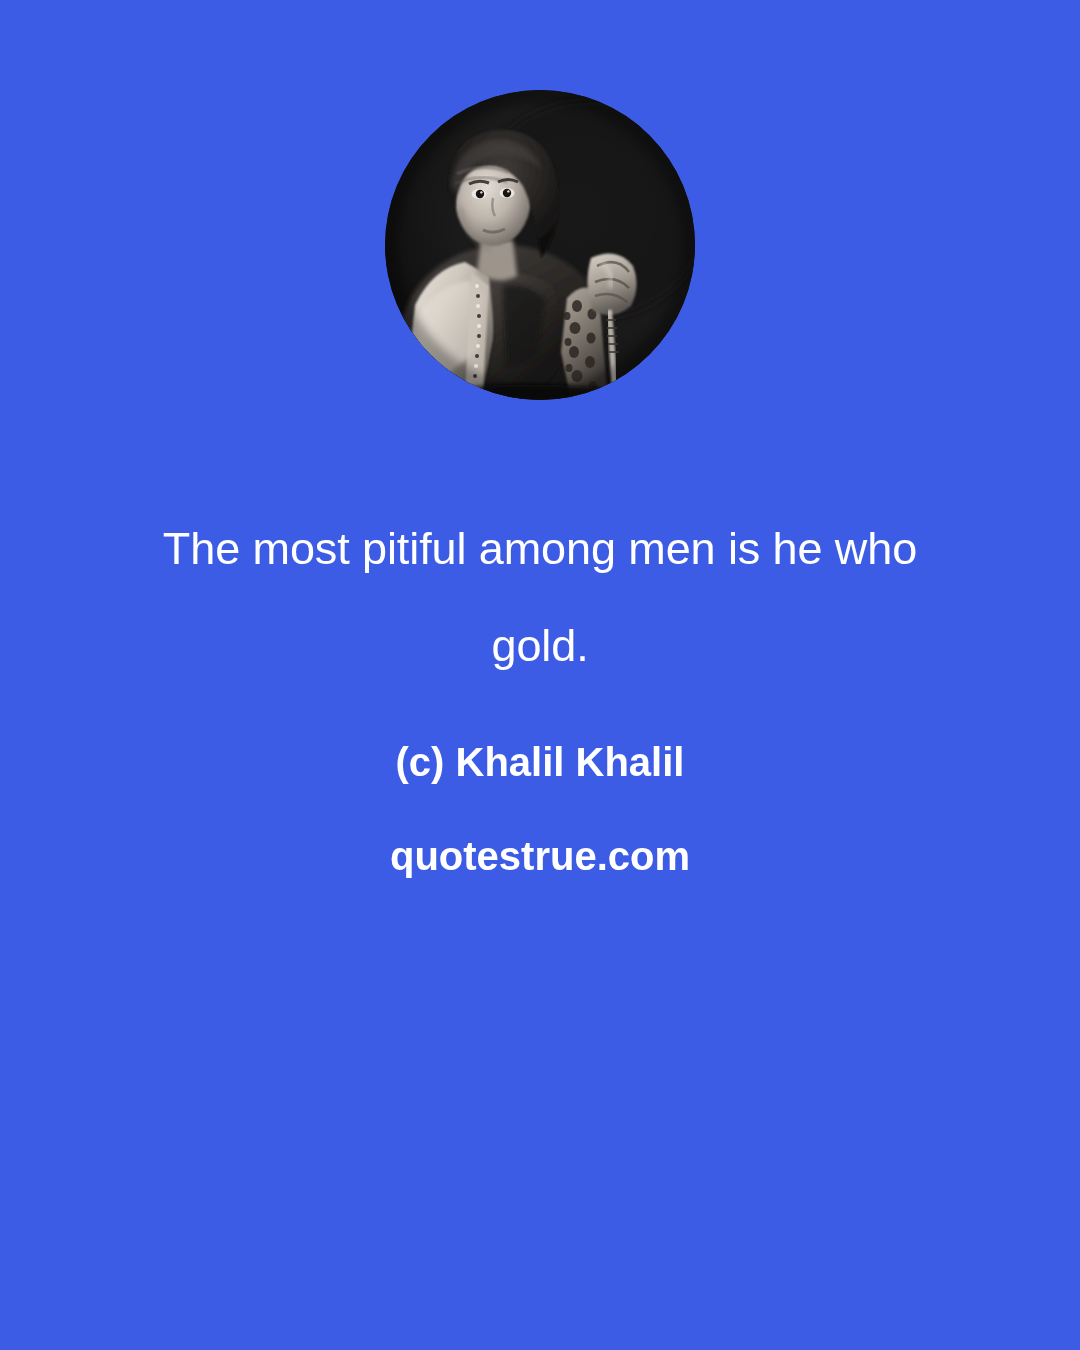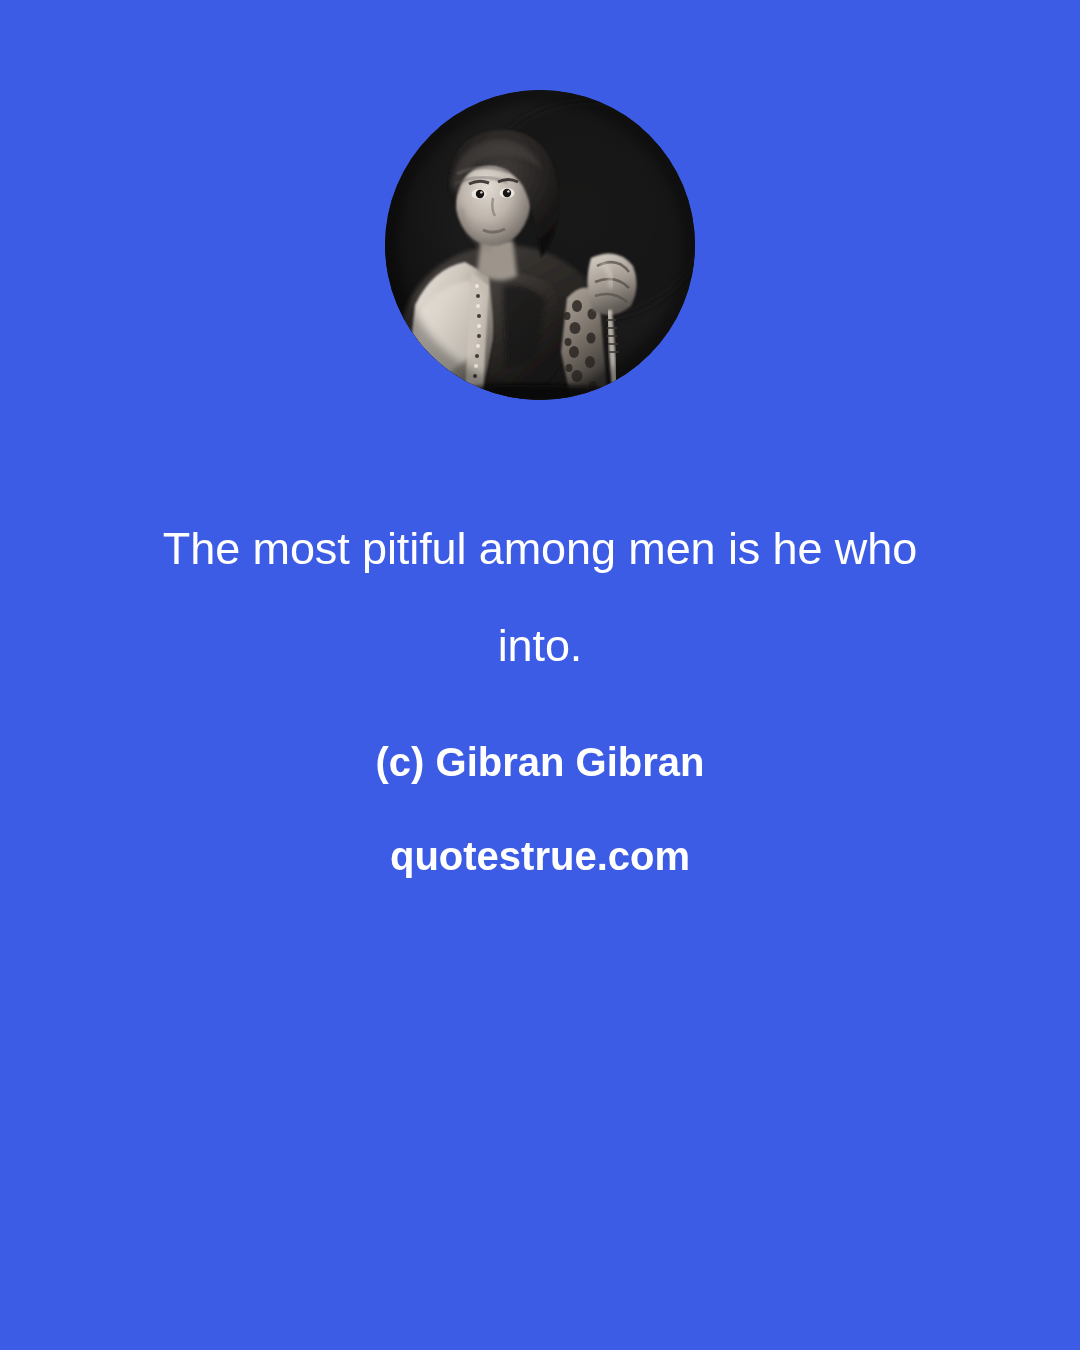--- a/index.html
+++ b/index.html
@@ -230,20 +230,20 @@
 
         <path d="M60 300 Q150 288 250 302 L250 310 L60 310 Z" fill="#0c0b0b" opacity="0.9" filter="url(#soft)"></path>
 
         <circle cx="155" cy="155" r="155" fill="none" stroke="#000000" stroke-width="26" opacity="0.30" filter="url(#softer)"></circle>
       </g>
     </svg>
   </div>
 
   <div id="text-block">
     <div class="quote-line">The most pitiful among men is he who</div>
-    <div class="quote-line">into.</div>
-
-    <div id="attribution">(c) Gibran Gibran</div>
+    <div class="quote-line">gold.</div>
+
+    <div id="attribution">(c) Khalil Khalil</div>
 
     <div id="site-url">quotestrue.com</div>
   </div>
 
 </div>
 
 </body></html>

